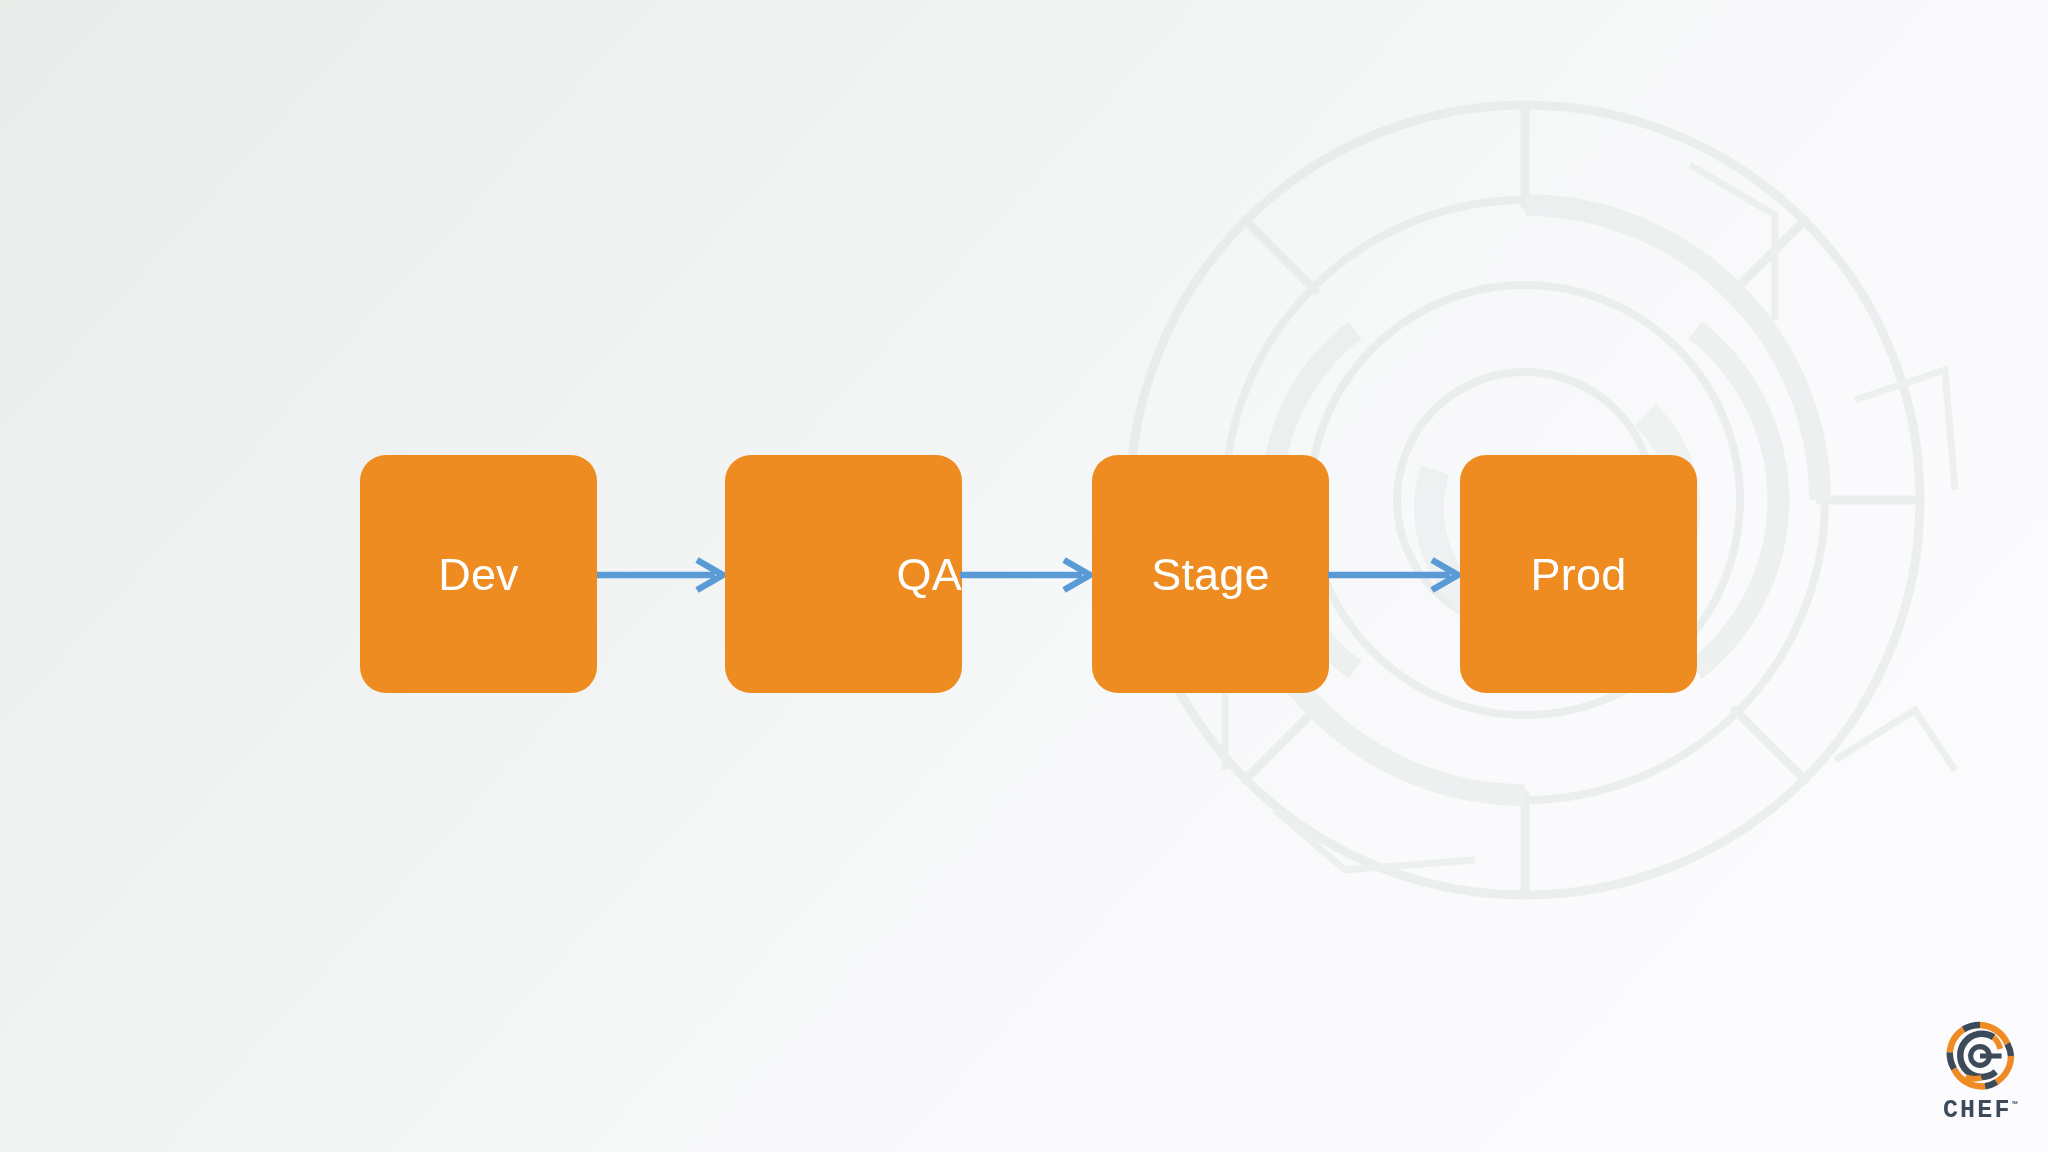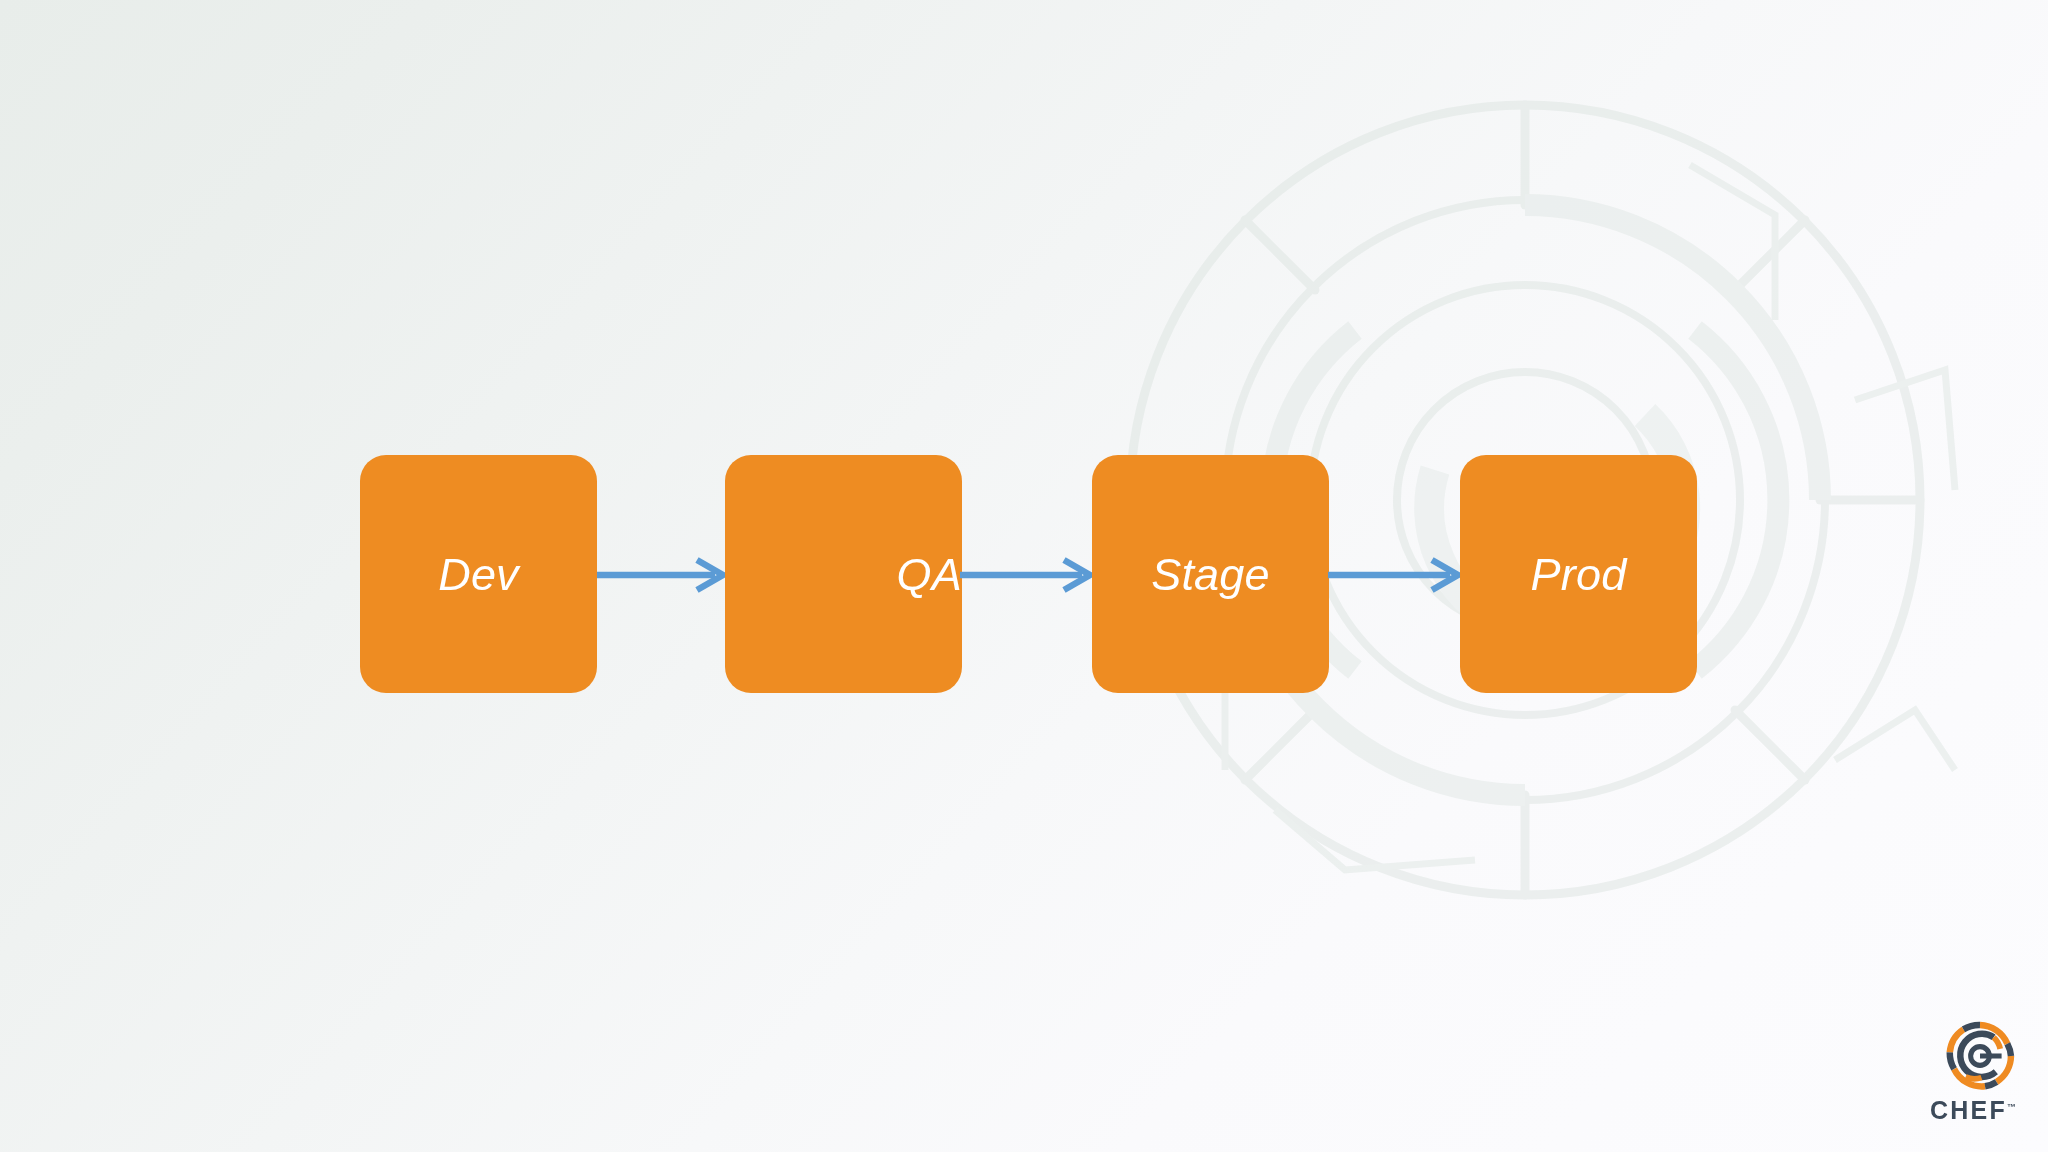--- a/index.html
+++ b/index.html
@@ -39,21 +39,20 @@
   }
   .watermark svg { display: block; width: 100%; height: 100%; }
 
   
   .pipeline {
     position: absolute;
     left: 0;
     top: 0;
     width: 2048px;
     height: 1021px;
-    font-style: italic;
   }
   .node {
     position: absolute;
     top: 455px;
     width: 237px;
     height: 238px;
     border-radius: 26px;
     background: #ee8c22;
     display: flex;
     align-items: center;
@@ -94,25 +93,26 @@
     height: 112px;
   }
   .brand-mark {
     width: 72px;
     height: 72px;
     margin: 0 auto;
   }
   .brand-mark svg { display: block; width: 100%; height: 100%; }
   .brand-word {
     margin-top: 4px;
+    text-align: center;
     color: #3c4a5a;
     font-size: 25px;
     font-weight: bold;
     letter-spacing: 2.2px;
-    font-family: Liberation Sans, sans-serif;
+    font-family: Liberation Mono, monospace;
     position: relative;
   }
   .brand-tm {
     font-size: 9px;
     vertical-align: super;
     letter-spacing: 0;
     font-weight: bold;
   }
 </style>
 </head>

